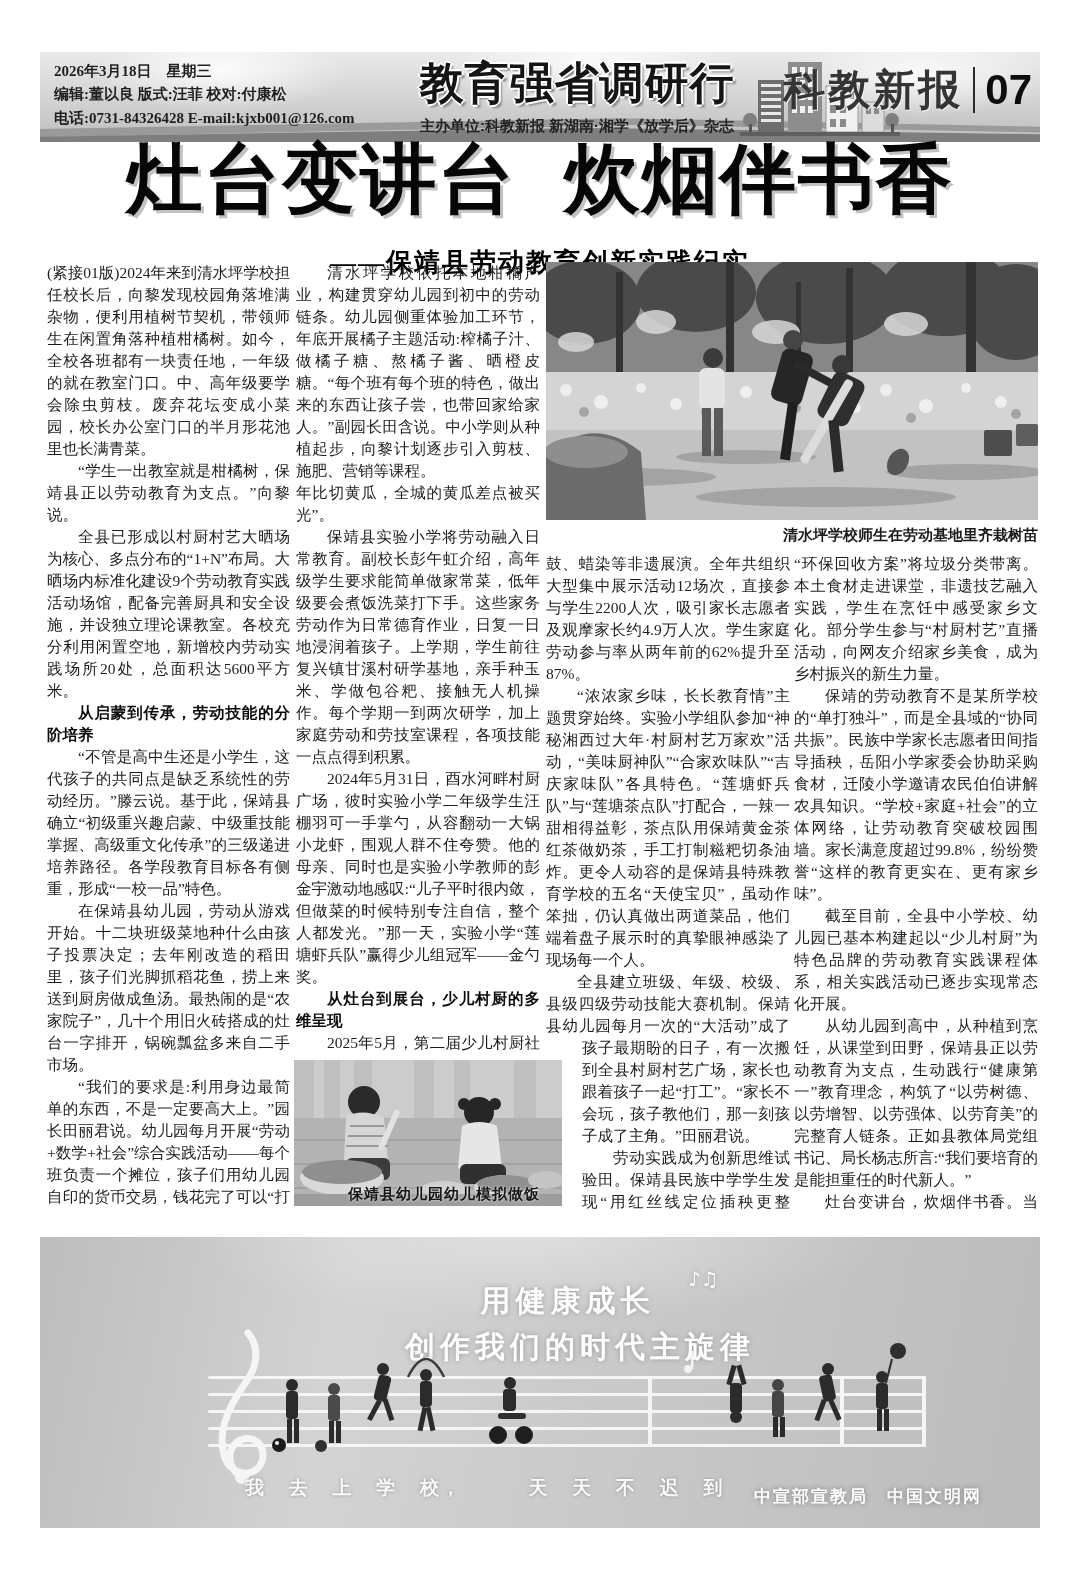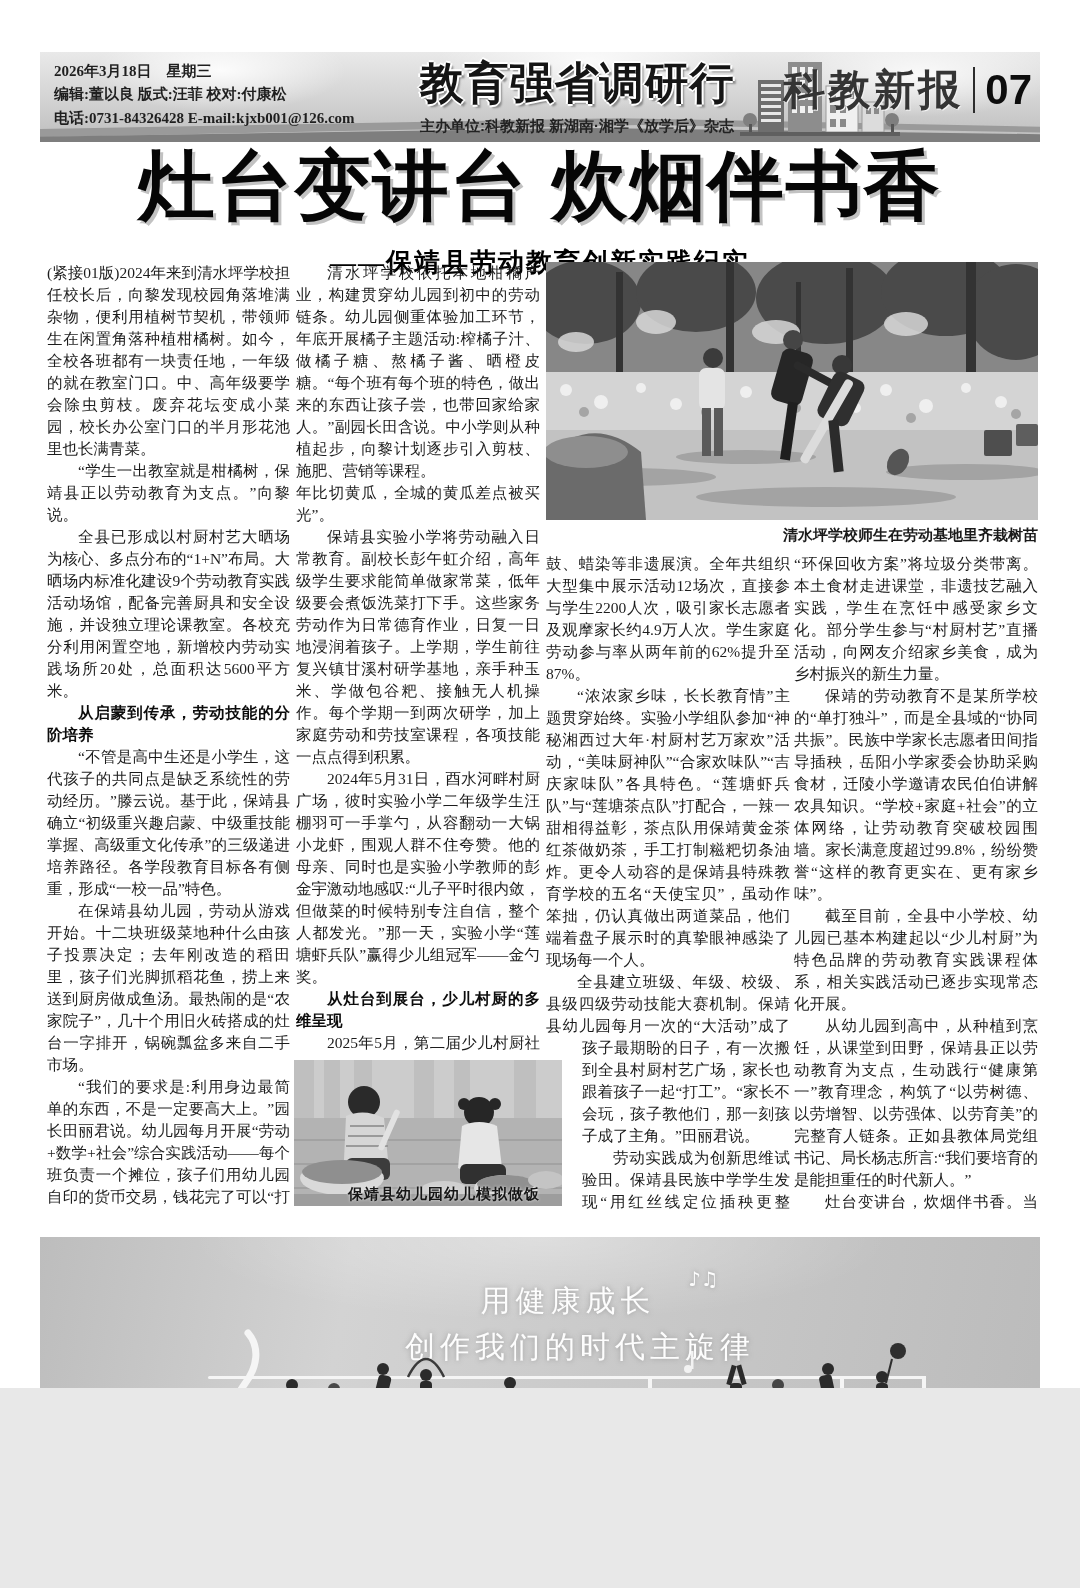--- a/index.html
+++ b/index.html
@@ -1,16 +1,16 @@
 <!DOCTYPE html>
 <html><head>
 <meta charset="utf-8">
 <style>
   html,body{margin:0;padding:0;background:#e8e8e8;}
-  .page{position:relative;width:1080px;height:1388px;background:#ffffff;margin:0 auto;overflow:hidden;
+  .page{position:relative;width:1080px;height:1588px;background:#ffffff;margin:0 auto;overflow:hidden;
         font-family:"Liberation Serif","DejaVu Serif",serif;color:#1c1c1c;}
   
   .header{position:absolute;left:40px;top:52px;width:1000px;height:90px;
           background:
             radial-gradient(ellipse 180px 60px at 18% 20%, rgba(255,255,255,.9), rgba(255,255,255,0) 70%),
             radial-gradient(ellipse 220px 70px at 55% 10%, rgba(255,255,255,.8), rgba(255,255,255,0) 70%),
             radial-gradient(ellipse 200px 60px at 88% 25%, rgba(255,255,255,.85), rgba(255,255,255,0) 70%),
             linear-gradient(180deg,#e9e9e9 0%,#d2d2d2 55%,#bdbdbd 100%);
           overflow:hidden;}
   .header-swoosh1{position:absolute;left:0;bottom:0;width:100%;height:34px;background:#9a9a9a;
@@ -22,21 +22,21 @@
   .banner-title{font-family:Liberation Serif, serif;font-size:44px;font-weight:900;color:#151515;letter-spacing:1px;
           text-shadow:2px 0 0 #fff,-2px 0 0 #fff,0 2px 0 #fff,0 -2px 0 #fff,3px 3px 2px #8a8a8a;}
   .banner-sub{font-family:"Liberation Sans","DejaVu Sans",sans-serif;font-size:15px;font-weight:bold;color:#222;margin-top:4px;}
   .header-buildings{position:absolute;left:700px;bottom:2px;z-index:2;}
   .masthead{position:absolute;right:8px;top:10px;display:flex;align-items:center;gap:10px;z-index:3;}
   .masthead-name{font-size:42px;font-weight:bold;color:#343434;letter-spacing:3px;text-shadow:1px 1px 0 #f2f2f2;}
   .masthead-divider{width:2px;height:46px;background:#2c2c2c;}
   .masthead-page{font-family:"Liberation Sans","DejaVu Sans",sans-serif;font-size:42px;font-weight:900;color:#0d0d0d;}
   
   .headline{position:absolute;left:40px;top:146px;width:1000px;text-align:center;}
-  .main-title{font-family:Liberation Sans, sans-serif;font-size:76px;font-weight:900;color:#060606;
+  .main-title{font-family:Liberation Mono, monospace;font-size:76px;font-weight:900;color:#060606;
           letter-spacing:2px;line-height:1.05;text-shadow:3px 3px 0 #c2c2c2;}
   .sub-title{font-size:26px;font-weight:bold;color:#000000;margin-top:19px;letter-spacing:2px;}
   
   .col{position:absolute;font-size:15.5px;line-height:22px;overflow:hidden;}
   .para{margin:0;text-indent:2em;text-align:justify;}
   .para.noindent{text-indent:0;}
   .para.subhead{font-family:"Liberation Sans","DejaVu Sans",sans-serif;font-weight:bold;color:#0c0c0c;}
   #col1{left:47px;top:262px;width:243px;height:948px;}
   #col2{left:296px;top:262px;width:244px;height:794px;}
   #col3{left:546px;top:553px;width:244px;height:657px;}
@@ -49,21 +49,21 @@
   .photo1-caption{text-align:right;font-size:15px;font-weight:bold;color:#1a1a1a;margin-top:6px;}
   .photo2-block{position:absolute;left:294px;top:1060px;width:268px;height:146px;}
   .photo2-caption{position:absolute;left:16px;bottom:2px;width:100%;text-align:center;font-size:15px;font-weight:bold;
           color:#151515;text-shadow:0 0 3px #e8e8e8;letter-spacing:1px;}
   
   .ad{position:absolute;left:40px;top:1237px;width:1000px;height:291px;overflow:hidden;
       background:
         radial-gradient(ellipse 500px 120px at 50% 0%, rgba(255,255,255,.35), rgba(255,255,255,0) 70%),
         linear-gradient(100deg,#bdbdbd 0%,#d3d3d3 30%,#cacaca 55%,#bbbbbb 100%);}
   .ad-line{position:absolute;width:100%;text-align:center;color:#fdfdfd;
-      font-family:"Liberation Sans","DejaVu Sans",sans-serif;font-weight:normal;letter-spacing:5px;
+      font-family:"Liberation Sans","DejaVu Sans",sans-serif;font-weight:bold;letter-spacing:5px;
       text-shadow:0 0 5px rgba(120,120,120,.6);}
   .ad-line1{top:44px;left:28px;font-size:30px;}
   .ad-line2{top:90px;left:40px;font-size:30px;}
   .ad-notes{position:absolute;top:30px;left:648px;color:#fdfdfd;font-size:20px;font-family:"DejaVu Sans",sans-serif;
       text-shadow:0 0 4px rgba(120,120,120,.6);}
   .ad-staff{position:absolute;left:140px;top:88px;}
   .ad-lyrics{position:absolute;left:205px;top:238px;width:650px;color:#fafafa;font-size:19px;font-weight:bold;
       word-spacing:16px;letter-spacing:2px;text-shadow:0 0 3px rgba(110,110,110,.7);}
   .ad-credit{position:absolute;right:58px;bottom:20px;color:#fdfdfd;font-size:17px;font-weight:bold;letter-spacing:2px;
       font-family:"Liberation Sans","DejaVu Sans",sans-serif;text-shadow:0 0 5px rgba(110,110,110,.8);}

